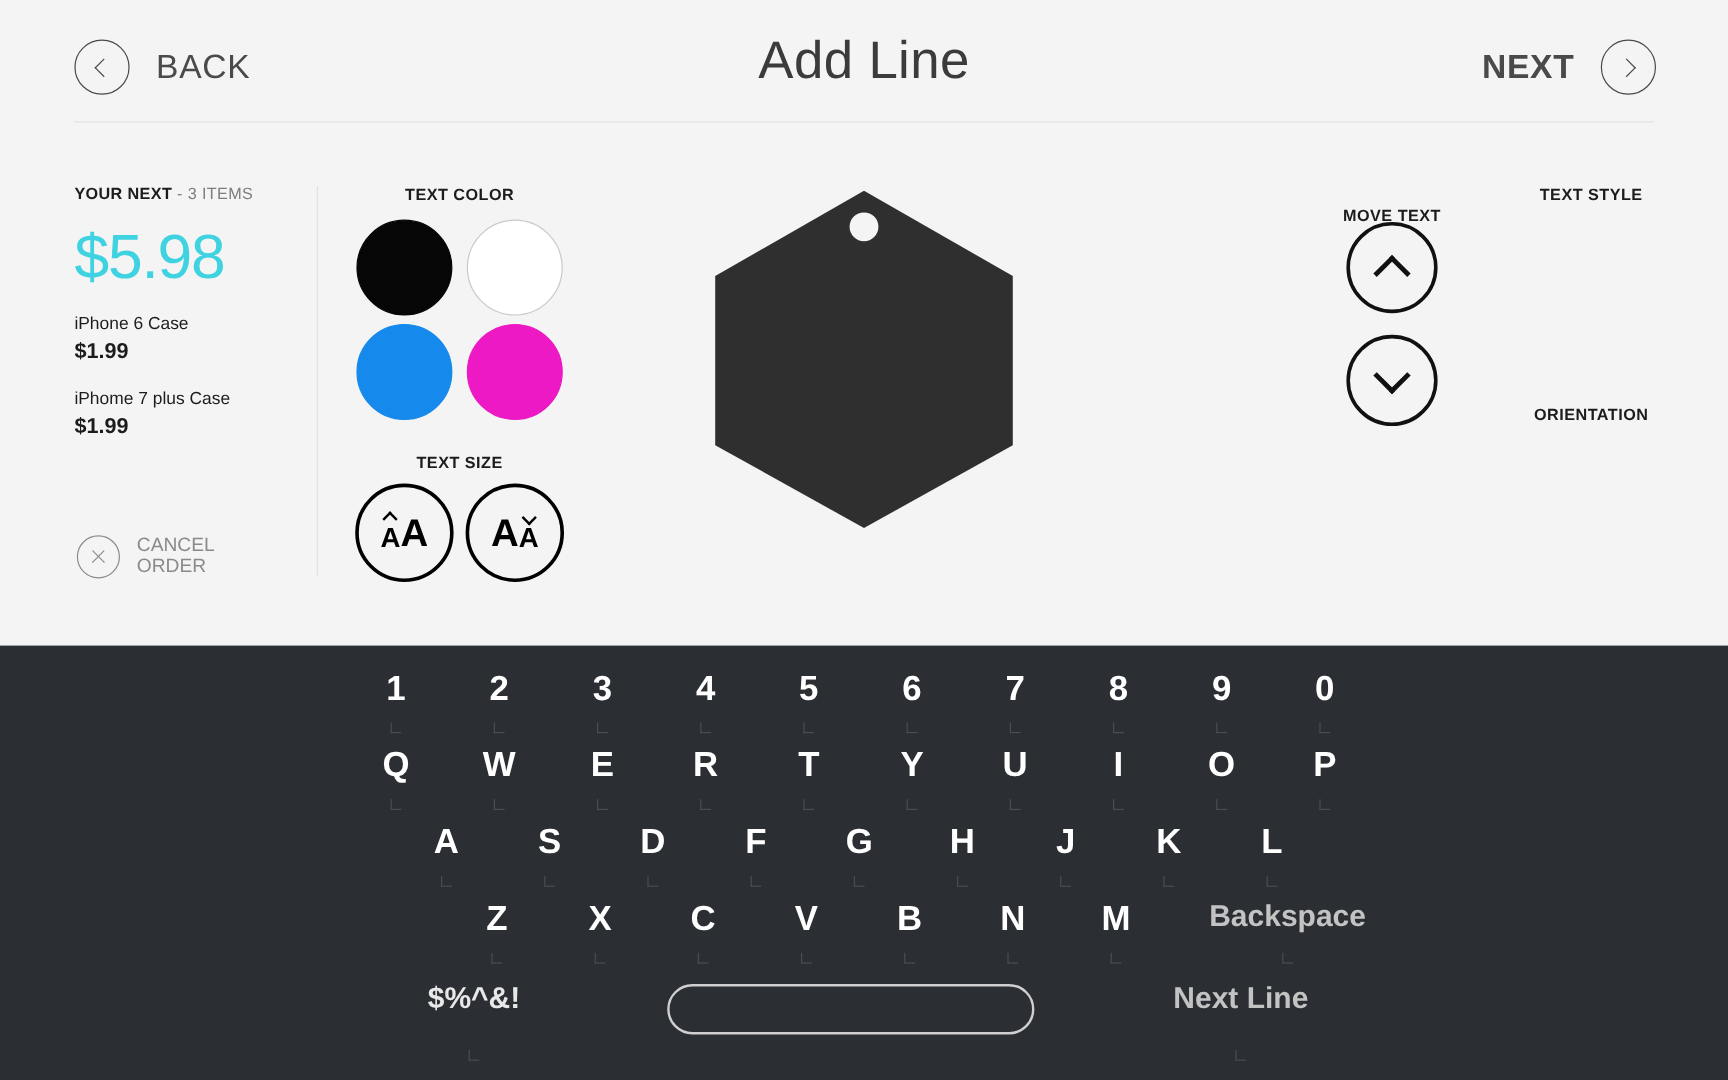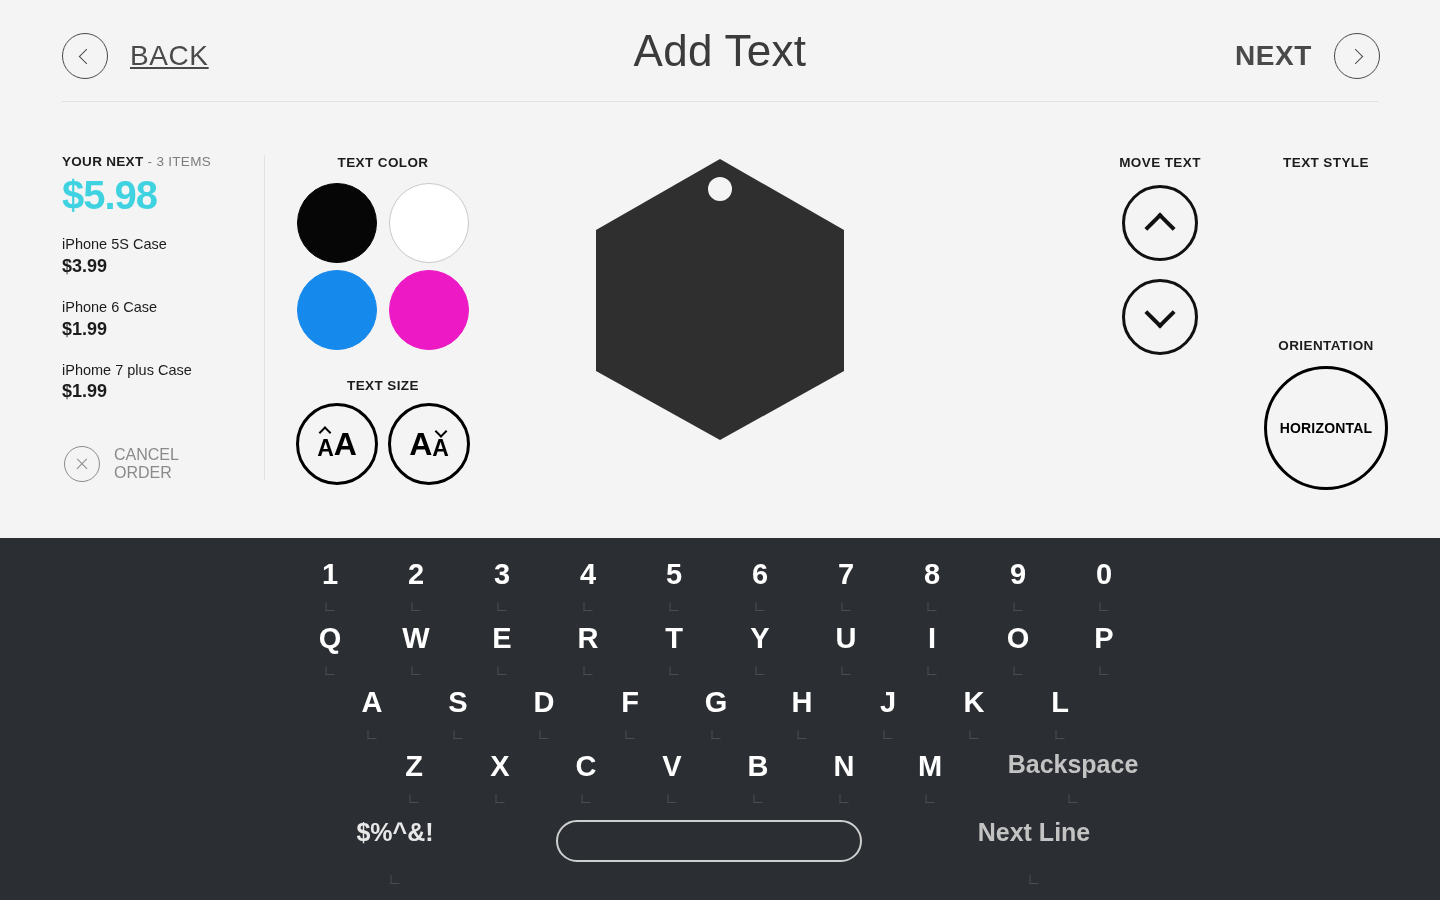--- a/index.html
+++ b/index.html
@@ -23,35 +23,35 @@
     border: 1.6px solid #4a4a4a;
     display: flex; align-items: center; justify-content: center;
     flex: none;
   }
   .chev { width: 11px; height: 11px; border-top: 1.6px solid #4a4a4a; border-right: 1.6px solid #4a4a4a; }
   .chev.left { transform: rotate(-135deg); margin-left: 3px; }
   .chev.right { transform: rotate(45deg); margin-right: 3px; }
   .nav-label {
     font-size: 28px; color: #4a4a4a; letter-spacing: 0.6px; font-weight: 300;
   }
-  .nav-back .nav-label { margin-left: 22px; text-decoration: underline; }
+  .nav-back .nav-label { margin-left: 22px; }
   .nav-next .nav-label { margin-right: 22px; font-weight: bold; }
 
   .page-title {
     position: absolute; left: 0; top: 26px; width: 1440px; text-align: center;
     font-size: 44px; font-weight: 300; color: #3b3b3b; letter-spacing: 0.3px;
   }
 
   
   .order-panel { position: absolute; left: 62px; top: 154px; width: 205px; }
   .order-head { font-size: 13.5px; font-weight: bold; color: #1c1c1c; letter-spacing: 0.3px; }
   .order-head .items { font-weight: normal; color: #7d7d7d; }
   .order-total {
-    font-size: 40px; font-weight: bold; letter-spacing: -1px;
-    margin-top: 6px; line-height: 1;
+    font-size: 52px; font-weight: normal; letter-spacing: -1px;
+    margin-top: 20px; line-height: 1;
   }
   .order-item { margin-top: 20px; }
   .order-item .name { font-size: 14.5px; color: #1c1c1c; line-height: 1.35; }
   .order-item .price { font-size: 18px; font-weight: bold; color: #1c1c1c; line-height: 1.3; }
 
   .cancel-order { position: absolute; left: 64px; top: 446px; display: flex; align-items: center; cursor: pointer; }
   .cancel-circ {
     width: 36px; height: 36px; border-radius: 50%; border: 1.4px solid #8a8a8a;
     position: relative; flex: none;
   }
@@ -65,21 +65,21 @@
 
   .v-divider { position: absolute; left: 264px; top: 155px; width: 1px; height: 325px; background: #e2e2e2; }
 
   
   .section-label {
     position: absolute; font-size: 13.5px; font-weight: bold; color: #1c1c1c;
     letter-spacing: 0.4px; text-align: center;
   }
   .lbl-text-color { left: 293px; top: 155px; width: 180px; }
   .lbl-text-size  { left: 293px; top: 378px; width: 180px; }
-  .lbl-move-text  { left: 1070px; top: 155px; width: 180px; }
+  .lbl-move-text  { left: 1070px; top: 172px; width: 180px; }
   .lbl-text-style { left: 1236px; top: 155px; width: 180px; }
   .lbl-orientation{ left: 1236px; top: 338px; width: 180px; }
 
   .swatch { position: absolute; width: 80px; height: 80px; border-radius: 50%; cursor: pointer; }
   .sw-0 { left: 297px; top: 183px; }
   .sw-1 { left: 389px; top: 183px; }
   .sw-2 { left: 297px; top: 270px; }
   .sw-3 { left: 389px; top: 270px; }
 
   
@@ -158,43 +158,39 @@
 
   <div class="header">
 
     <div class="nav-btn nav-back">
       <span class="circ-icon">
         <span class="chev left"></span>
       </span>
       <span class="nav-label">BACK</span>
     </div>
 
-    <div class="page-title">Add Text</div>
+    <div class="page-title">Add Line</div>
 
     <div class="nav-btn nav-next">
       <span class="nav-label">NEXT</span>
       <span class="circ-icon">
         <span class="chev right"></span>
       </span>
     </div>
 
     <div class="hdr-line"></div>
   </div>
 
   <div class="order-panel">
     <div class="order-head">
       <span>YOUR NEXT</span>
       <span class="items">- 3 ITEMS</span>
     </div>
     <div class="order-total" style="color: rgb(63, 210, 224);">$5.98</div>
 
-    <div class="order-item">
-      <div class="name">iPhone 5S Case</div>
-      <div class="price">$3.99</div>
-    </div>
     <div class="order-item">
       <div class="name">iPhone 6 Case</div>
       <div class="price">$1.99</div>
     </div>
     <div class="order-item">
       <div class="name">iPhome 7 plus Case</div>
       <div class="price">$1.99</div>
     </div>
   </div>
 
@@ -246,21 +242,20 @@
   <div class="move-btn move-up">
     <span class="mchev up"></span>
   </div>
   <div class="move-btn move-dn">
     <span class="mchev dn"></span>
   </div>
 
   <div class="section-label lbl-text-style">TEXT STYLE</div>
 
   <div class="section-label lbl-orientation">ORIENTATION</div>
-  <div class="big-circle orientation">HORIZONTAL</div>
 
   <div class="keyboard" style="background: rgb(43, 46, 51);">
     <div class="krow row-num" id="row-num" style="padding-left: 287px;">
         <div class="key" style="width: 86px;">1<span class="corner"></span></div>
         <div class="key" style="width: 86px;">2<span class="corner"></span></div>
         <div class="key" style="width: 86px;">3<span class="corner"></span></div>
         <div class="key" style="width: 86px;">4<span class="corner"></span></div>
         <div class="key" style="width: 86px;">5<span class="corner"></span></div>
         <div class="key" style="width: 86px;">6<span class="corner"></span></div>
         <div class="key" style="width: 86px;">7<span class="corner"></span></div>

